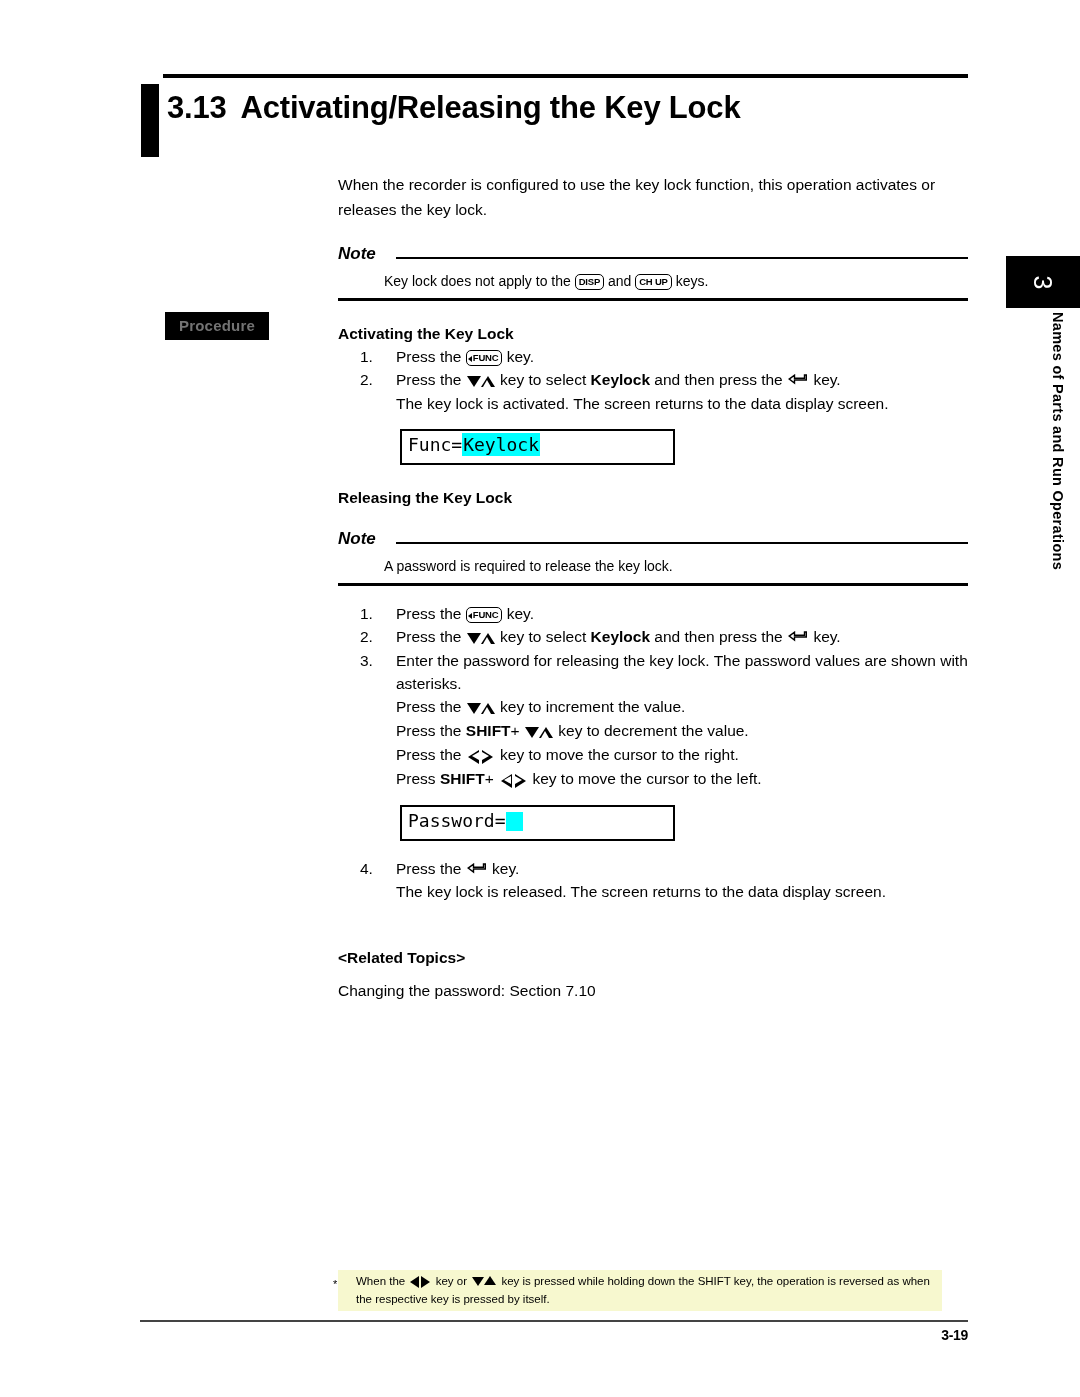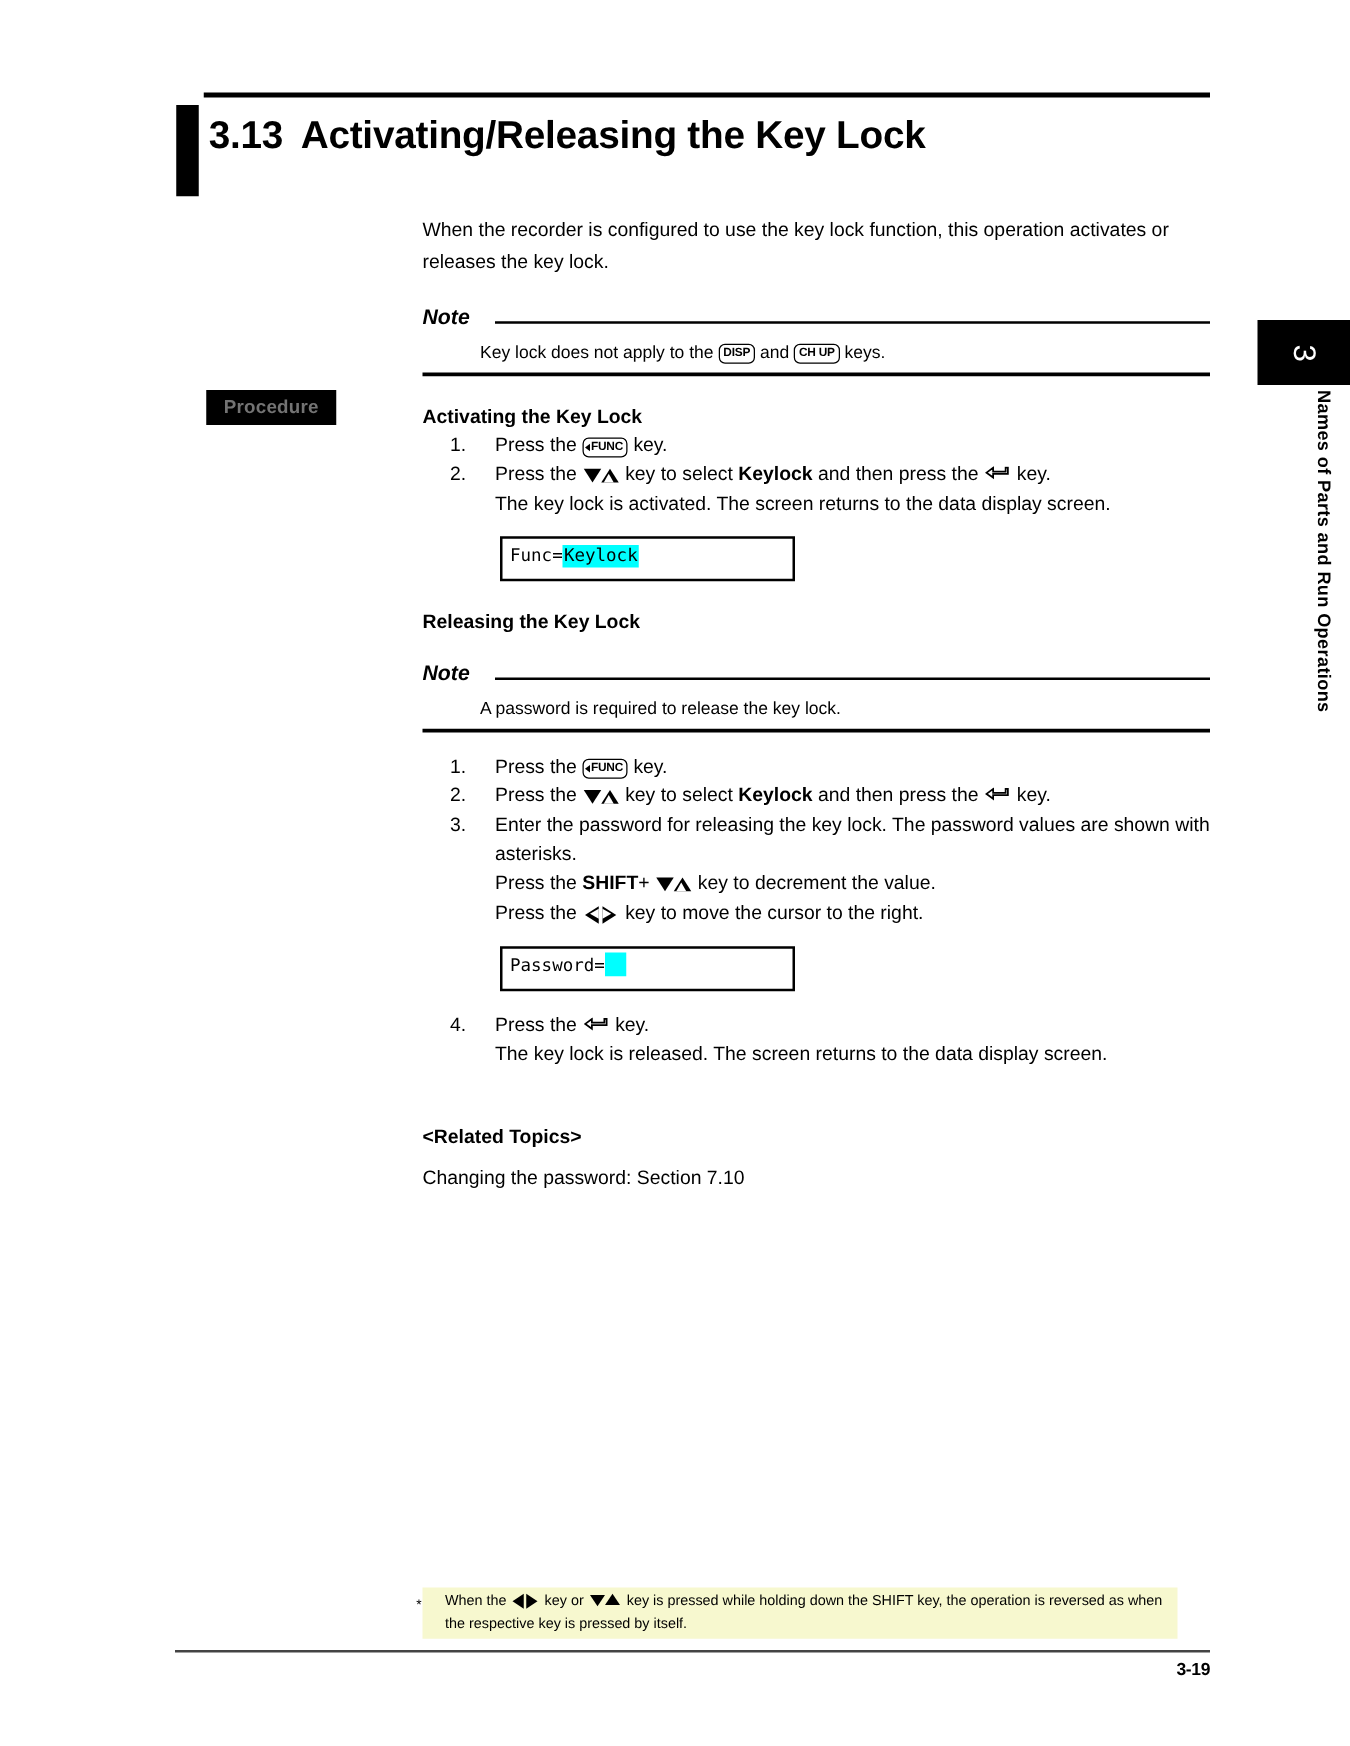--- a/index.html
+++ b/index.html
@@ -259,27 +259,27 @@
     display: inline-block; width: 0; height: 0;
     border-left: 6px solid transparent;
     border-right: 6px solid transparent;
     border-bottom: 9px solid #000;
     vertical-align: 1px; margin: 0 1px 0 0;
   }
 
   
   .lcd {
     border: 2.5px solid #000;
-    width: 236px;
+    width: 275px;
     height: 36px;
     margin: 14px 0 0 62px;
     padding: 2px 0 0 6px;
     box-sizing: border-box;
     font-family: "DejaVu Sans Mono", monospace;
-    font-size: 14px;
+    font-size: 18px;
     letter-spacing: 0px;
     line-height: 24px;
     white-space: nowrap;
     overflow: hidden;
   }
   .lcd .hl {
     background: #00ffff;
     padding: 1px 1px;
   }
   .lcd .cursor {
@@ -476,34 +476,45 @@
         </span>
         <span>key.</span>
       </span>
     </div>
 
     <div class="step">
       <span class="step-num">3.</span>
       <span class="step-body">Enter the password for releasing the key lock.  The password values are shown with asterisks.</span>
     </div>
 
+    <div class="step-cont">
+      <span>Press the</span>
+      <span class="gl"><span class="tri tri-down-filled"></span><span class="tri-up-hollow"></span></span>
+      <span>key to increment the value.</span>
+    </div>
 
     <div class="step-cont">
       <span>Press the</span>
       <b>SHIFT</b><span>+</span>
       <span class="gl"><span class="tri tri-down-filled"></span><span class="tri-up-hollow"></span></span>
       <span>key to decrement the value.</span>
     </div>
 
     <div class="step-cont">
       <span>Press the</span>
       <span class="gl"><span class="tri-left-hollow"></span><span class="tri-right-hollow"></span></span>
       <span>key to move the cursor to the right.</span>
     </div>
 
+    <div class="step-cont">
+      <span>Press</span>
+      <b>SHIFT</b><span>+</span>
+      <span class="gl"><span class="tri-left-hollow"></span><span class="tri-right-hollow"></span></span>
+      <span>key to move the cursor to the left.</span>
+    </div>
   </div>
 
   <div class="lcd">
     <span>Password=</span><span class="cursor"></span>
   </div>
 
   <div class="steps" style="margin-top:16px;">
     <div class="step">
       <span class="step-num">4.</span>
       <span class="step-body">

